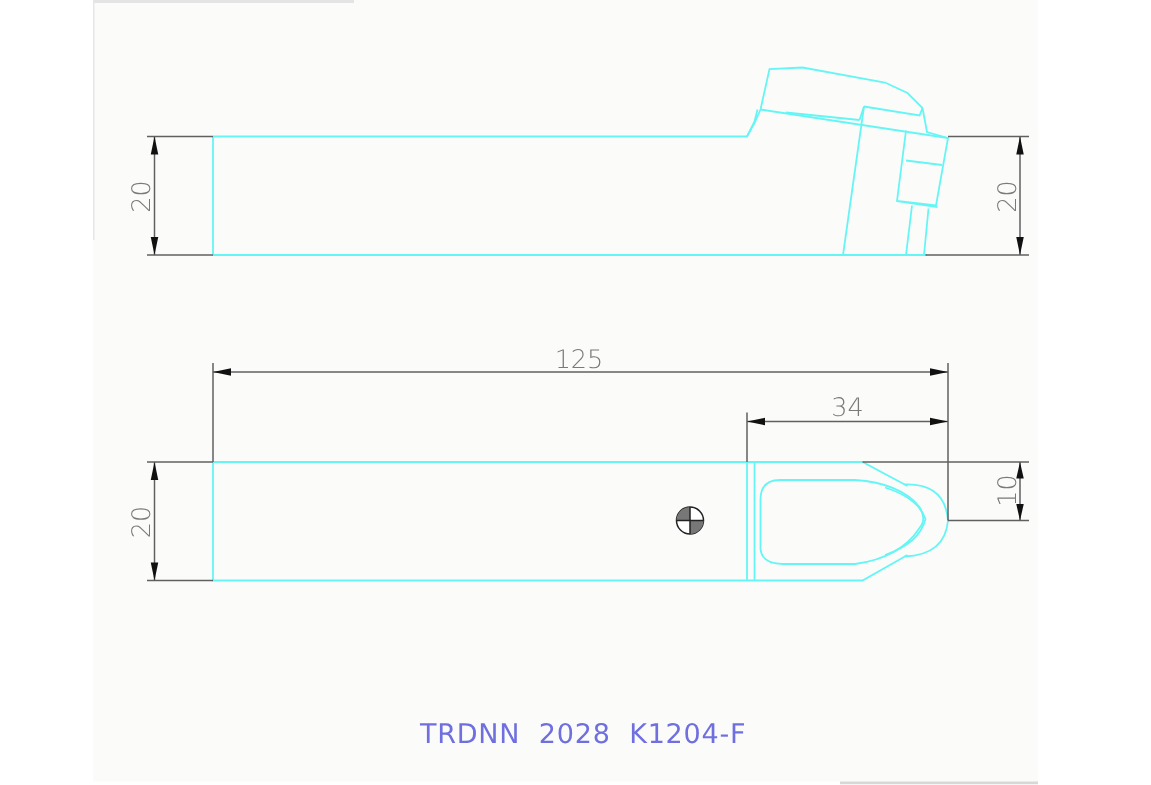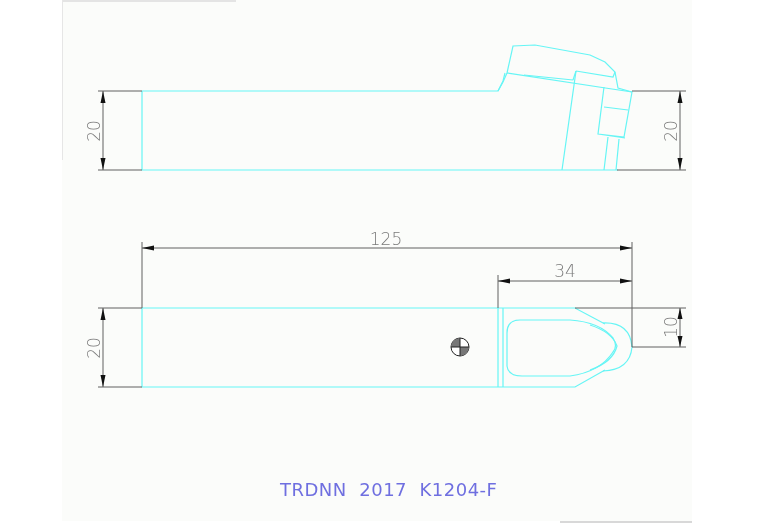--- a/index.html
+++ b/index.html
@@ -113,13 +113,13 @@
       <line class="dim" x1="98" y1="308" x2="142" y2="308"></line>
       <line class="dim" x1="98" y1="387" x2="142" y2="387"></line>
       <line class="dim" x1="103" y1="308" x2="103" y2="387"></line>
       <polygon class="arrow" points="103,308 100.5,320 105.5,320"></polygon>
       <polygon class="arrow" points="103,387 100.5,375 105.5,375"></polygon>
       <text class="dimtext" transform="translate(100,348) rotate(-90)" text-anchor="middle">20</text>
     </g>
   </g>
 </svg>
 
-<div class="title-text">TRDNN  2017  K1204-F</div>
+<div class="title-text">TRDNN  2028  K1204-F</div>
 
 </body></html>

